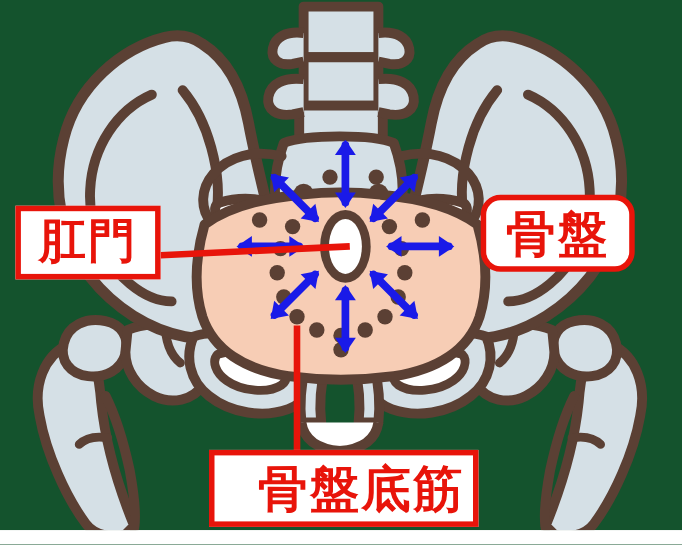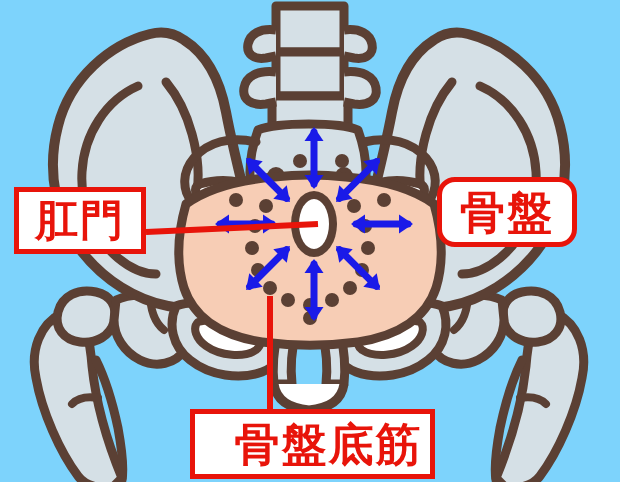--- a/index.html
+++ b/index.html
@@ -7,21 +7,21 @@
     padding: 0;
     background: #ffffff;
   }
   body {
     font-family: "DejaVu Sans", sans-serif;
   }
   #canvas {
     position: relative;
     width: 620px;
     height: 482px;
-    background: #7dd3fc;
+    background: #14532d;
     overflow: hidden;
   }
   #figure {
     position: absolute;
     left: 0;
     top: 0;
     width: 620px;
     height: 495px;
   }
   .label-box {

